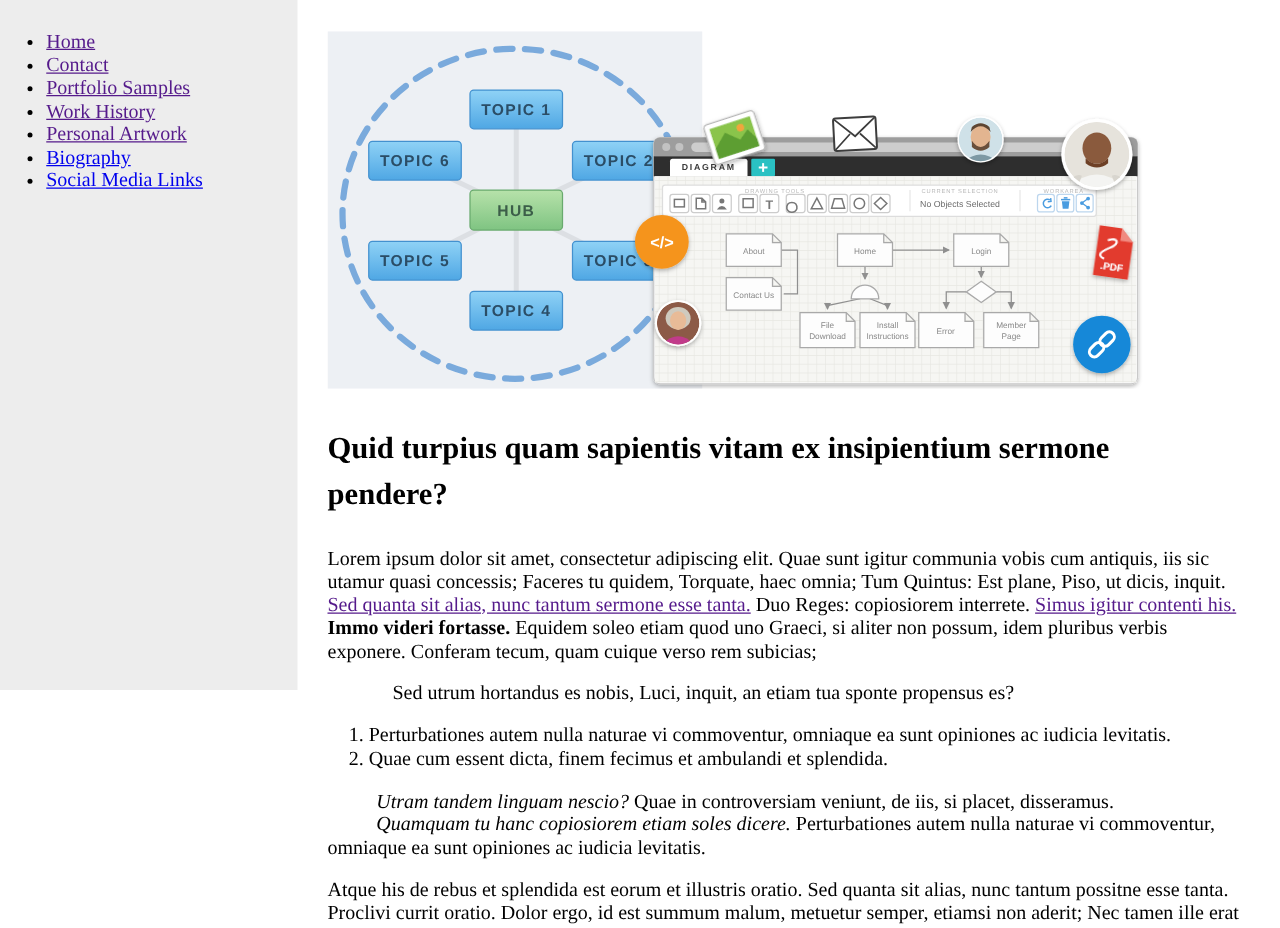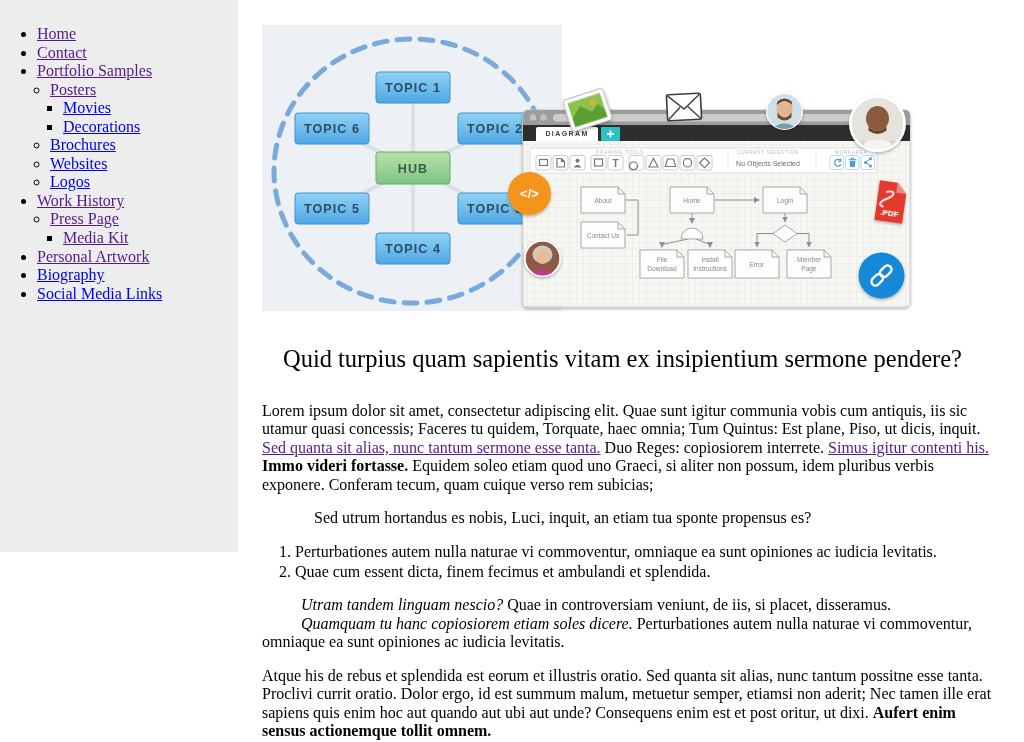--- a/index.html
+++ b/index.html
@@ -26,22 +26,22 @@
   a.visited  { color: var(--link-visited, #551A8B); }
 
   
   .content { flex: 1; padding: 25px 30px 0 24px; }
   .hero { display: flex; gap: 4px; height: 286px; }
   .hub-figure  { width: 240px; height: 286px; }
   .app-figure  { width: 458px; height: 286px; }
 
   .article { max-width: 730px; }
   h1 {
-    font-size: 24.5px; font-weight: normal; line-height: 1.5;
-    margin: 30px 0 24px 0; max-width: 700px; text-align: right;
+    font-size: 24.5px; font-weight: bold; line-height: 1.5;
+    margin: 30px 0 24px 0; max-width: 700px;
   }
   p  { margin: 15px 0; line-height: 1.16; }
   blockquote { margin: 15px 52px; line-height: 1.16; }
   ol { margin: 14px 0; padding-left: 33px; line-height: 1.16; }
   ol li { margin-bottom: 1px; }
   .b { font-weight: bold; text-align: center; }
   .i { font-style: italic; margin-left: 39px; }
 
   
   svg text { font-family: "Liberation Sans", sans-serif; }
@@ -58,40 +58,22 @@
 </head>
 <body>
 
 <div class="page">
 
   <nav class="sidebar">
     <ul>
       <li><a class="visited">Home</a></li>
       <li><a class="visited">Contact</a></li>
       <li><a class="visited">Portfolio Samples</a>
-        <ul>
-          <li><a class="visited">Posters</a>
-            <ul>
-              <li><a class="unvisited">Movies</a></li>
-              <li><a class="unvisited">Decorations</a></li>
-            </ul>
-          </li>
-          <li><a class="unvisited">Brochures</a></li>
-          <li><a class="unvisited">Websites</a></li>
-          <li><a class="unvisited">Logos</a></li>
-        </ul>
       </li>
       <li><a class="visited">Work History</a>
-        <ul>
-          <li><a class="visited">Press Page</a>
-            <ul>
-              <li><a class="visited">Media Kit</a></li>
-            </ul>
-          </li>
-        </ul>
       </li>
       <li><a class="visited">Personal Artwork</a>
       </li>
       <li><a class="unvisited">Biography</a></li>
       <li><a class="unvisited">Social Media Links</a></li>
     </ul>
   </nav>
 
   <main class="content">
 

